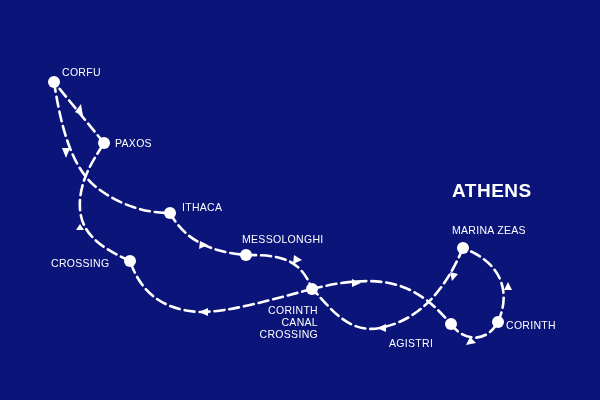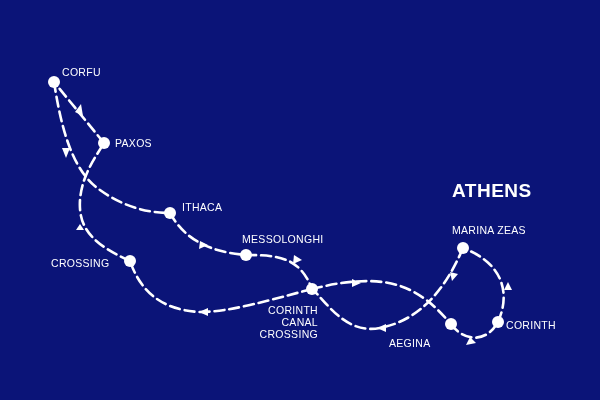--- a/index.html
+++ b/index.html
@@ -67,15 +67,15 @@
   <div class="lbl" style="left:115px;top:137px;text-align:center;">PAXOS</div>
   <div class="lbl" style="left:182px;top:201px;">ITHACA</div>
   <div class="lbl" style="left:242px;top:233px;">MESSOLONGHI</div>
   <div class="lbl" style="left:51px;top:257px;">CROSSING</div>
   <div class="lbl" style="left:252px;top:304px;text-align:right;width:66px;line-height:12px;">
     <div>CORINTH</div>
     <div>CANAL</div>
     <div>CROSSING</div>
   </div>
   <div class="lbl" style="left:452px;top:224px;">MARINA ZEAS</div>
-  <div class="lbl" style="left:389px;top:337px;">AEGINA</div>
+  <div class="lbl" style="left:389px;top:337px;">AGISTRI</div>
   <div class="lbl" style="left:506px;top:319px;">CORINTH</div>
 </div>
 
 </body></html>

